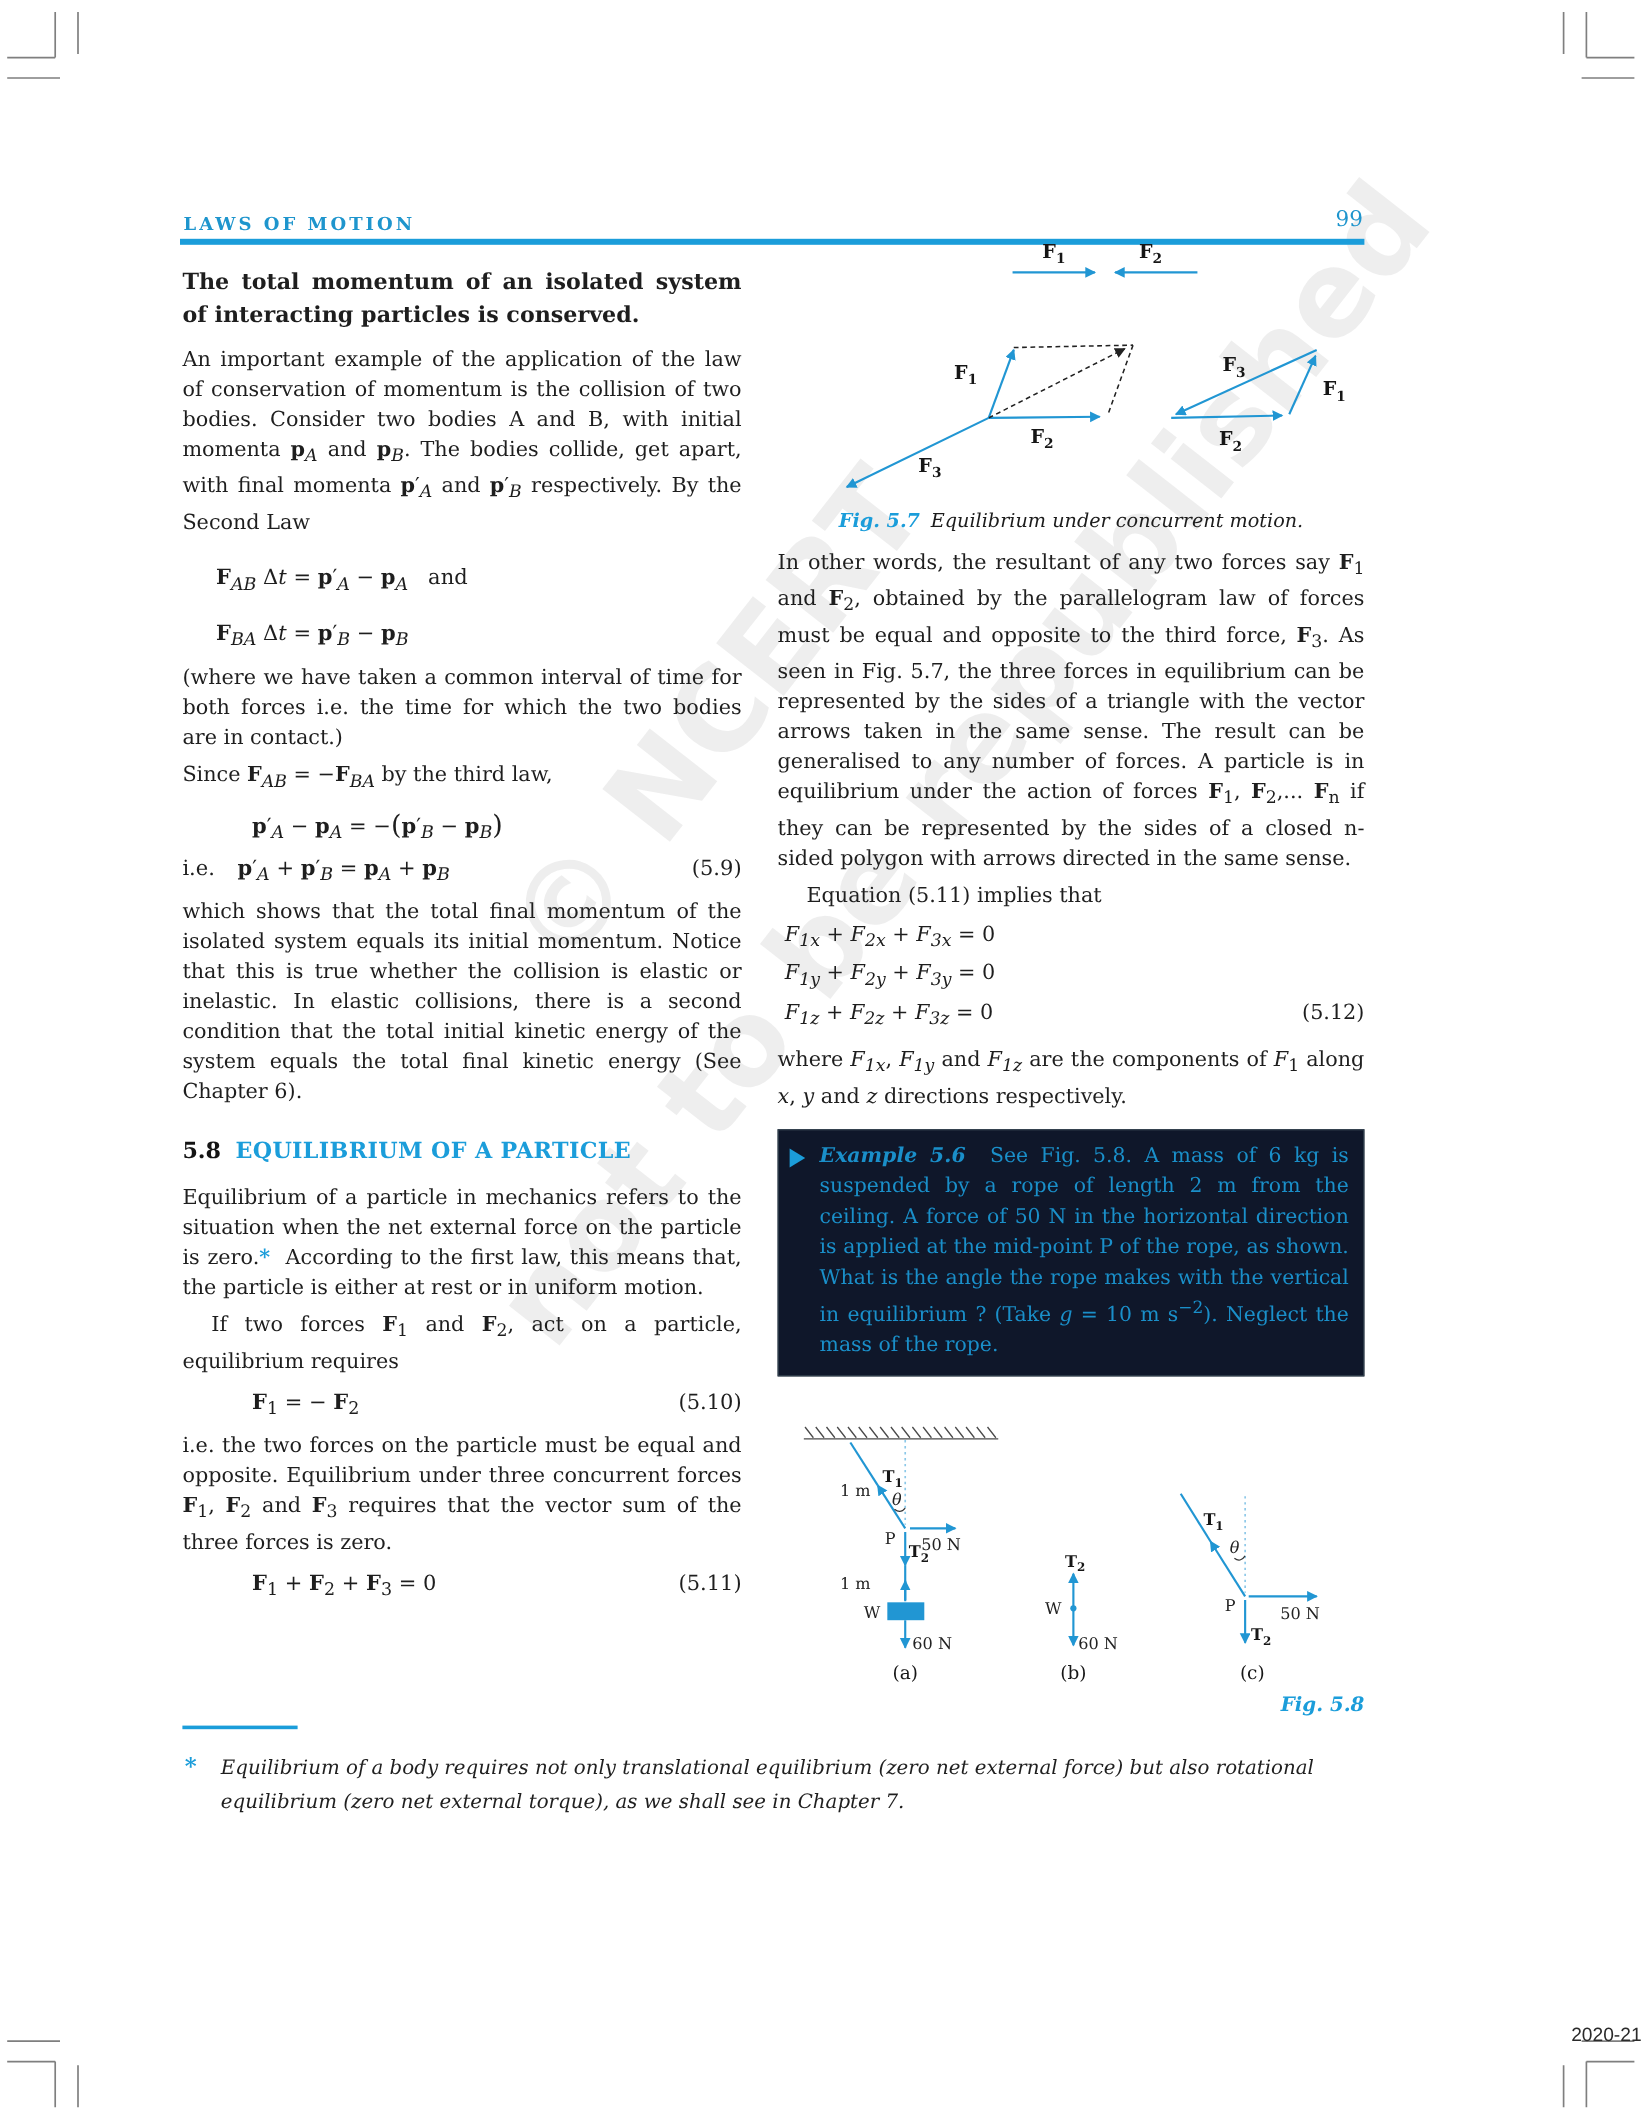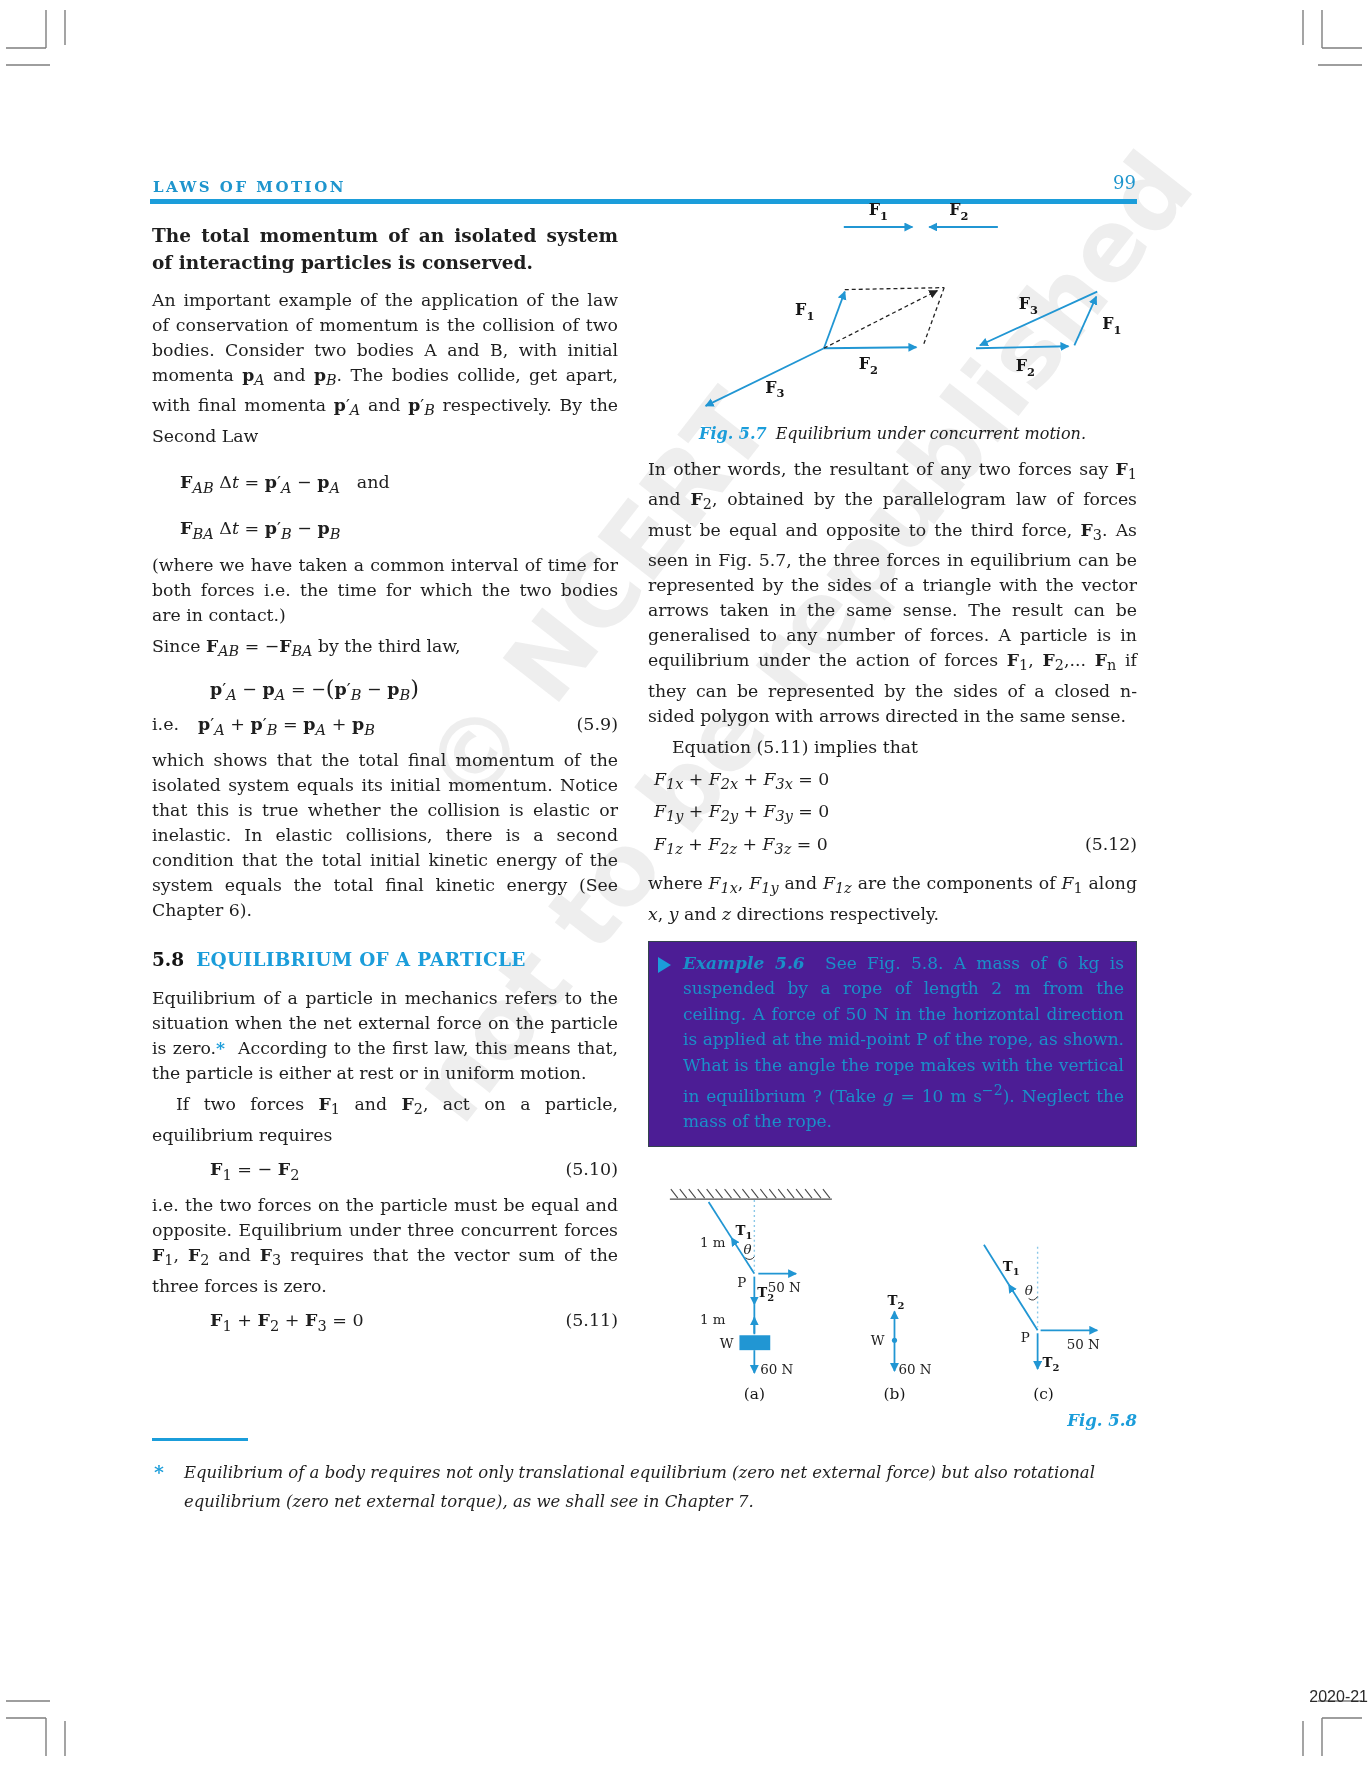--- a/index.html
+++ b/index.html
@@ -43,21 +43,21 @@
   .sec .ttl{color:#1b9dda;letter-spacing:0.3px;text-align:right;}
 
   .fig-caption{text-align:center;font-style:italic;font-size:16px;color:#1c1c1c;margin:4px 0 14px 0;}
   .fig-caption .cap-lead{color:#1b9dda;font-weight:bold;margin-right:9px;}
 
   .eqs512{font-size:17.3px;margin:2px 0 8px 6px;}
   .eqs512 .eqline{line-height:27px;}
   .eqs512 .last{display:flex;align-items:baseline;}
   .eqs512 .last .enum{margin-left:auto;}
 
-  .example{position:relative;margin-top:14px;background:#4c1d95;border:1.5px solid #33434f;
+  .example{position:relative;margin-top:14px;background:#0f172a;border:1.5px solid #33434f;
      padding:9px 12px 11px 34px;font-size:17px;line-height:25.5px;text-align:justify;color:#1a8fc9;}
   .example .tri{position:absolute;left:9px;top:15px;width:0;height:0;
      border-left:13px solid #1b9dda;border-top:8px solid transparent;border-bottom:8px solid transparent;}
   .example .exlabel{font-weight:bold;font-style:italic;margin-right:10px;}
 
   .fig58-svg{margin-top:38px;display:block;}
   .fig-caption58{text-align:right;font-style:italic;font-weight:bold;font-size:16.5px;color:#1b9dda;margin-top:2px;}
 
   .fn-rule{position:absolute;left:152px;top:1438px;width:96px;height:3px;background:#1b9dda;z-index:2;}
   .footnote{position:absolute;left:152px;top:1458px;width:990px;z-index:2;

